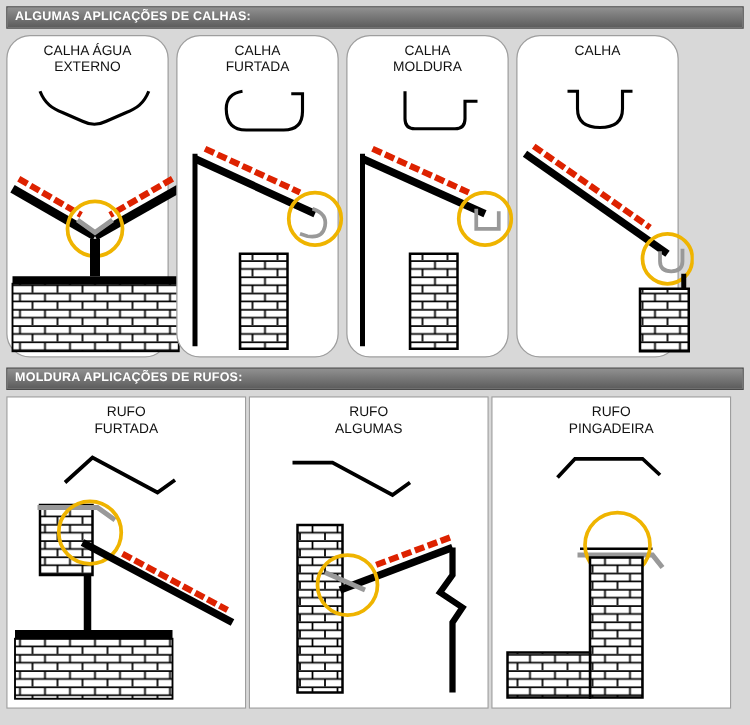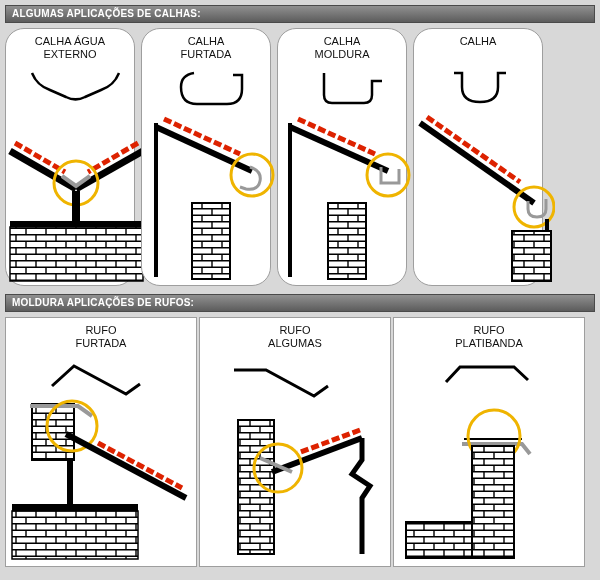--- a/index.html
+++ b/index.html
@@ -185,21 +185,21 @@
         <line x1="160" y1="76" x2="98" y2="99" stroke="#DD2200" stroke-width="5" stroke-dasharray="8 3"></line>
         <path d="M60,104 L92,118" stroke="#999999" stroke-width="4" fill="none"></path>
         <circle cx="78" cy="114" r="24" stroke="#EFB400" stroke-width="3" fill="none"></circle>
         <path d="M162,84 V106 L152,120 L170,132 L162,144 V200" stroke="#000" stroke-width="5" fill="none"></path>
       </svg>
     </div>
 
     <div class="panel rufo">
       <div class="panel-label">
         <div>RUFO</div>
-        <div>PLATIBANDA</div>
+        <div>PINGADEIRA</div>
       </div>
       <svg width="190" height="212" viewBox="0 0 190 212">
         <defs>
           <pattern id="bp7" width="20" height="13" patternUnits="userSpaceOnUse">
             <rect width="20" height="13" fill="#fff"></rect>
             <path d="M0,0.8 H20 M0,7.2 H20 M10,0.8 V7.2 M0,7.2 V13 M20,7.2 V13" stroke="#000" stroke-width="1.4" fill="none"></path>
           </pattern>
         </defs>
         <path d="M52,28 L66,13 H120 L134,26" stroke="#000" stroke-width="3" fill="none"></path>
         <line x1="70" y1="85" x2="128" y2="85" stroke="#000" stroke-width="2"></line>

